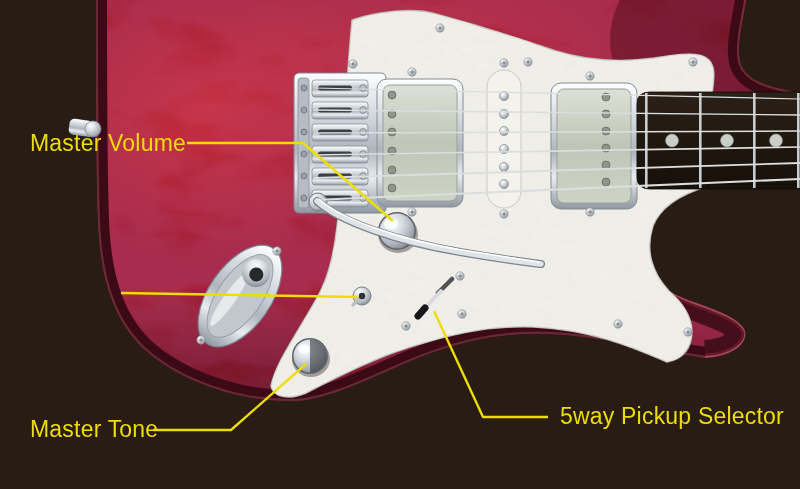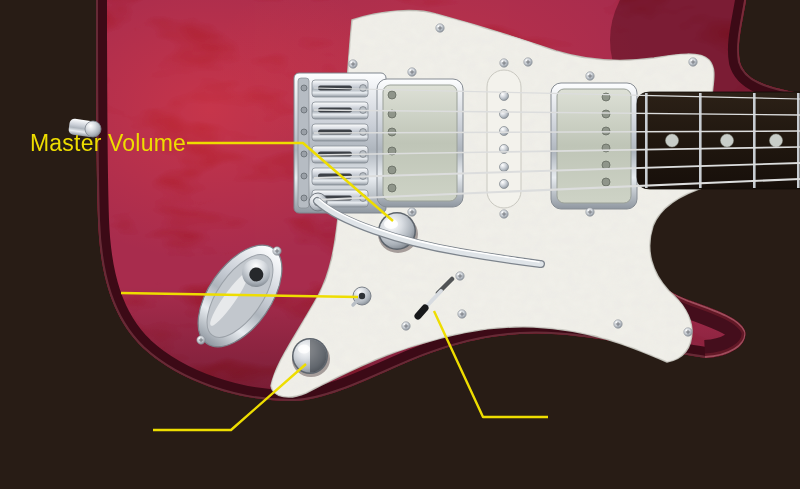--- a/index.html
+++ b/index.html
@@ -341,14 +341,16 @@
 
   <g>
     <polyline class="leader" points="187,143 303,143 393,221"></polyline>
     <polyline class="leader" points="121,293 358,297"></polyline>
     <polyline class="leader" points="153,430 231,430 306,364"></polyline>
     <polyline class="leader" points="548,417 483,417 434,311"></polyline>
   </g>
 </svg>
 
 <div class="label" style="left:30px; top:130px;">Master Volume</div>
+<div class="label" style="left:30px; top:416px;">Master Tone</div>
+<div class="label" style="left:560px; top:403px;">5way Pickup Selector</div>
 
 </div>
 
 </body></html>

